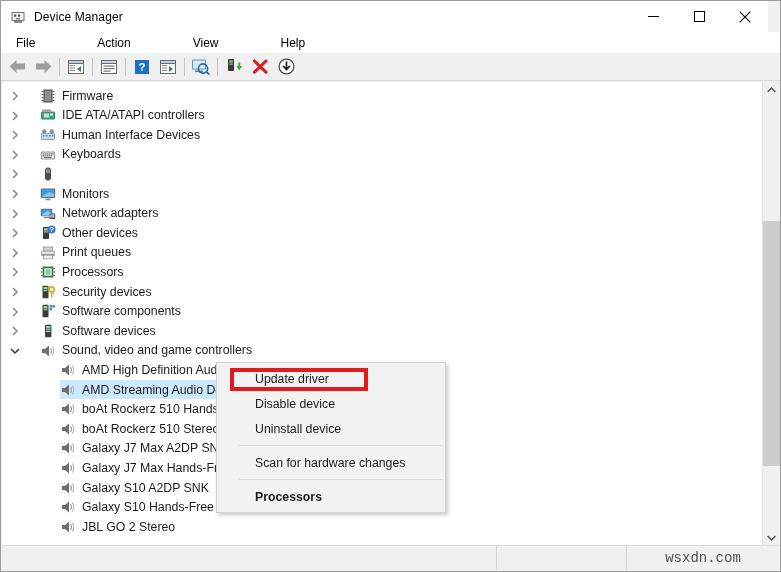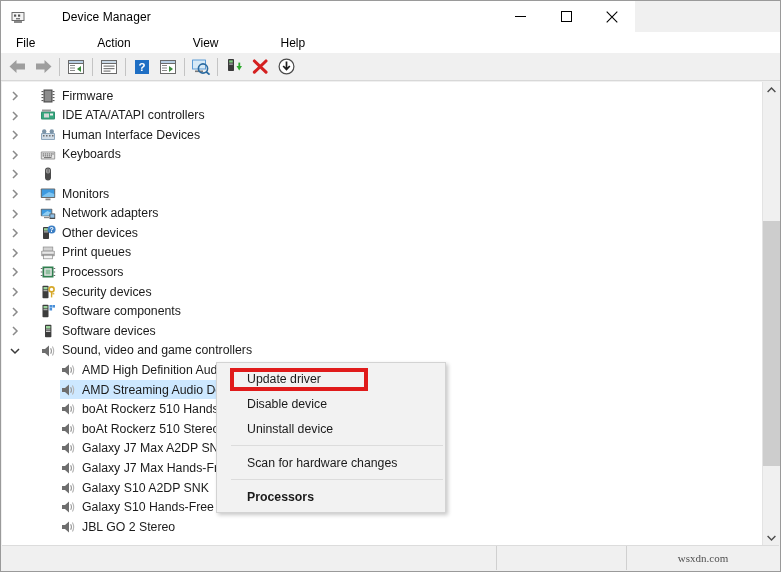--- a/index.html
+++ b/index.html
@@ -11,23 +11,23 @@
   #app {
     position: relative;
     width: 781px; height: 572px;
     overflow: hidden;
     background: #f0f0f0;
     border: 1px solid #9a9a9a;
   }
 
   
   .titlebar {
-    position: absolute; left: 0; top: 0; width: 634px; height: 31px;
+    position: absolute; left: 0; top: 0; width: 767px; height: 31px;
     background: #ffffff;
-    display: flex; align-items: center; gap: 28px;
+    display: flex; align-items: center;
   }
   .title-icon {
     width: 16px; height: 16px; margin-left: 9px; margin-right: 8px;
     position: relative; flex: 0 0 auto;
   }
   .title-text {
     font-size: 12px; color: #000000; letter-spacing: .1px;
     white-space: nowrap;
   }
   .winbtns {
@@ -117,30 +117,30 @@
   
   .statusbar {
     position: absolute; left: 1px; bottom: 1px; width: 777px; height: 25px;
     background: #f0f0f0; border-top: 1px solid #dcdcdc;
     display: flex; align-items: stretch;
   }
   .sb-pane-main { flex: 1 1 auto; border-right: 1px solid #d0d0d0; }
   .sb-pane-mid  { width: 130px; border-right: 1px solid #d0d0d0; }
   .sb-pane-end  {
     width: 152px; display: flex; align-items: center; justify-content: center;
-    font-size: 11px; color: #505050; font-family: Liberation Serif, serif;
+    font-size: 14px; color: #505050; font-family: Liberation Mono, monospace;
   }
 
   
   .ctxmenu {
     position: absolute; left: 215px; top: 361px; width: 230px;
     background: #f2f2f2;
     border: 1px solid #d3d3d3;
     box-shadow: 2px 2px 4px rgba(0,0,0,0.22);
-    padding: 3px 0 3px 4px;
+    padding: 3px 0 3px 12px;
     z-index: 40;
   }
   .ctx-item {
     height: 25px; display: flex; align-items: center;
     padding-left: 26px; font-size: 12.3px; color: #1b1b1b;
   }
   .ctx-item.bold { font-weight: bold; }
   .ctx-sep {
     height: 1px; background: #dcdcdc; margin: 4px 2px 4px 10px;
   }

